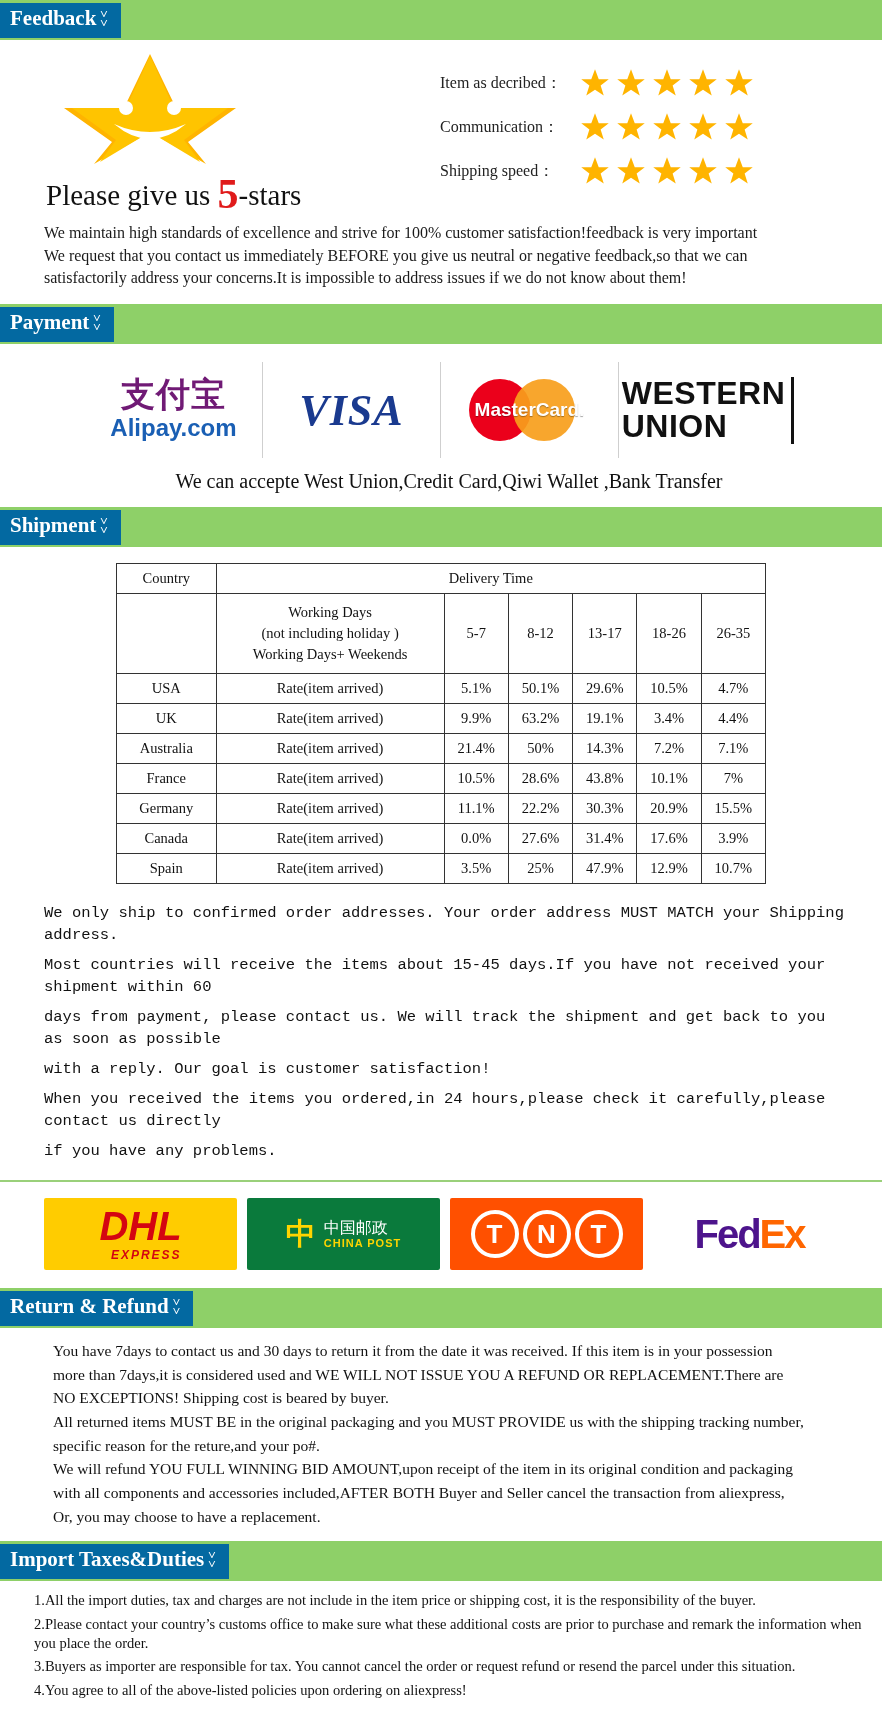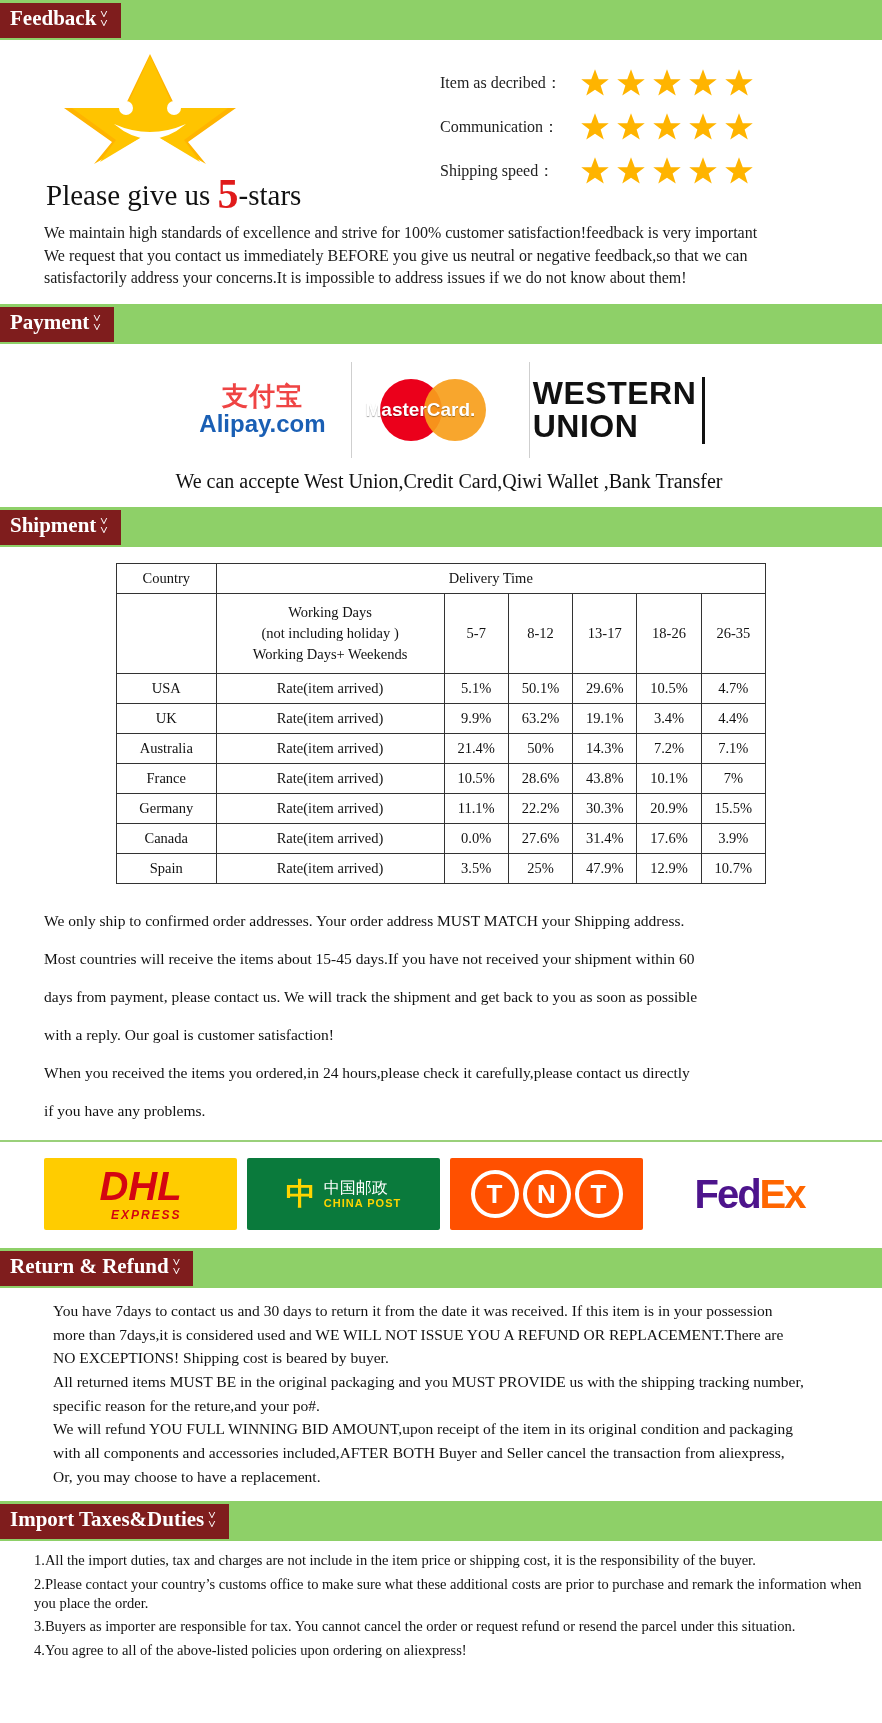--- a/index.html
+++ b/index.html
@@ -14,21 +14,21 @@
 
   
   .bar {
     position: relative;
     height: 40px;
     background: #8ed068;
     display: flex;
     align-items: center;
   }
   .bar .bar-label {
-    background: #7f1d1d;
+    background: #0369a1;
     color: #ffffff;
     font-weight: bold;
     font-size: 21px;
     line-height: 40px;
     padding: 0 14px 4px 10px;
     height: 35px;
     display: flex;
     align-items: center;
     gap: 4px;
     font-family: "Liberation Serif", serif;
@@ -96,24 +96,24 @@
     width: 178px;
     height: 96px;
     display: flex;
     align-items: center;
     justify-content: center;
     border-right: 1px solid #cfcfcf;
   }
   .pay-cell:last-child { border-right: none; }
   .alipay { text-align: center; line-height: 1; }
   .alipay .cn {
-    font-family: Liberation Serif, serif;
-    font-size: 26px;
+    font-family: Liberation Mono, monospace;
+    font-size: 34px;
     font-weight: bold;
-    color: #ef4444;
+    color: #701a75;
     letter-spacing: 1px;
   }
   .alipay .en {
     font-family: "Liberation Sans", sans-serif;
     font-size: 24px;
     font-weight: bold;
     color: #1a5fb4;
     margin-top: 2px;
   }
   .visa {
@@ -123,21 +123,21 @@
     font-size: 44px;
     color: #1a3a8f;
     letter-spacing: 1px;
   }
   .mc { position: relative; width: 150px; height: 70px; }
   .mc .c { position:absolute; top:4px; width:62px; height:62px; border-radius:50%; }
   .mc .c1 { left: 14px; background:#eb001b; }
   .mc .c2 { left: 58px; background:#f79e1b; opacity:.92; }
   .mc .label {
     position:absolute; left:0; right:0; top:24px;
-    text-align:left;
+    text-align:center;
     font-family:"Liberation Sans", sans-serif;
     font-weight:bold; font-size:19px; color:#fff;
     text-shadow:0 1px 1px rgba(0,0,0,.35);
   }
   .wu {
     font-family: "Liberation Sans", sans-serif;
     font-weight: bold;
     font-size: 32px;
     line-height: 1.05;
     color: #111;
@@ -169,21 +169,21 @@
   table.ship td.working { text-align:center; line-height:1.45; padding:8px 6px; }
   table.ship .col-country { width: 96px; }
   table.ship .col-rate { width: 220px; }
   table.ship .col-num { width: 62px; }
   .ship-text {
     padding: 10px 30px 10px 44px;
     font-size: 15.5px;
     line-height: 1.42;
     color: #111;
   }
-  .ship-text p { margin: 16px 0 2px 0; }
+  .ship-text p { margin: 8px 0 2px 0; font-family: Liberation Mono, monospace; }
 
   
   .courier-sep { border-top: 2px solid #9ad07a; margin: 6px 0 0 0; }
   .couriers {
     display: flex;
     justify-content: center;
     gap: 10px;
     padding: 16px 0 18px 8px;
   }
   .cbox {
@@ -363,20 +363,23 @@
         </span>
     </div>
   </div>
 
   <div class="pay-logos">
     <div class="pay-cell">
       <div class="alipay">
         <div class="cn">支付宝</div>
         <div class="en">Alipay.com</div>
       </div>
+    </div>
+    <div class="pay-cell">
+      <div class="visa">VISA</div>
     </div>
     <div class="pay-cell">
       <div class="mc">
         <div class="c c1"></div>
         <div class="c c2"></div>
         <div class="label">MasterCard.</div>
       </div>
     </div>
     <div class="pay-cell">
       <div class="wu">

